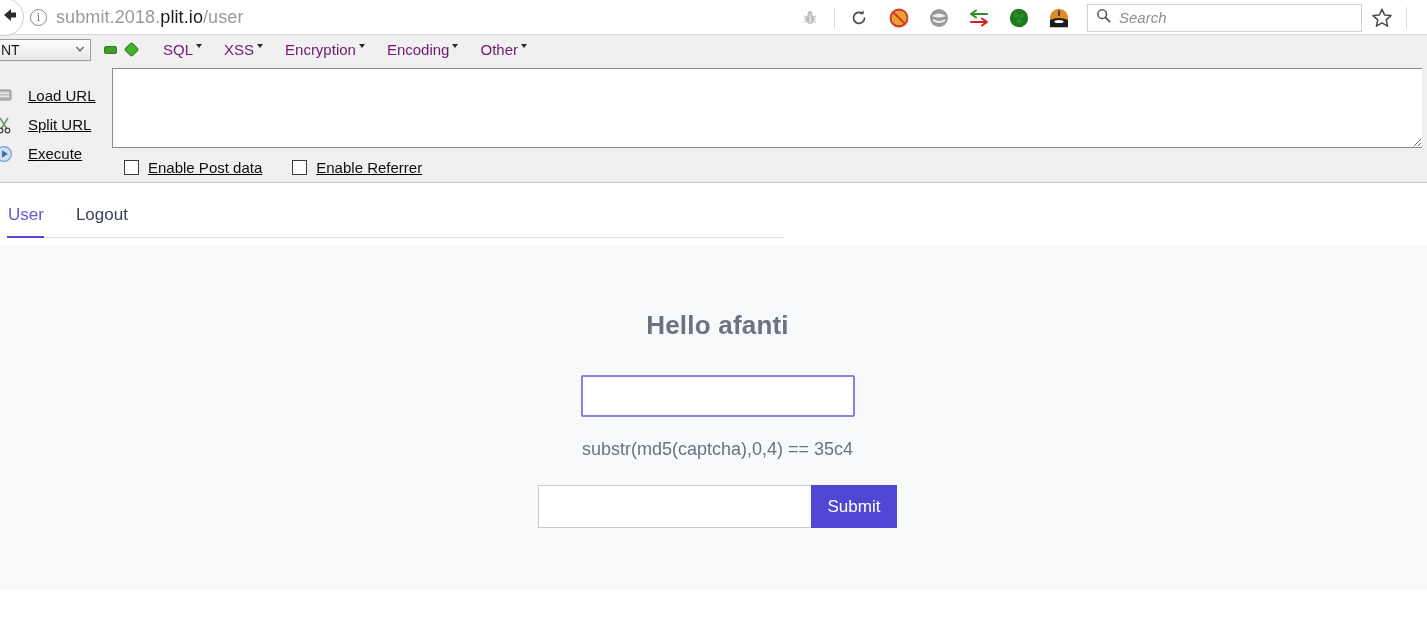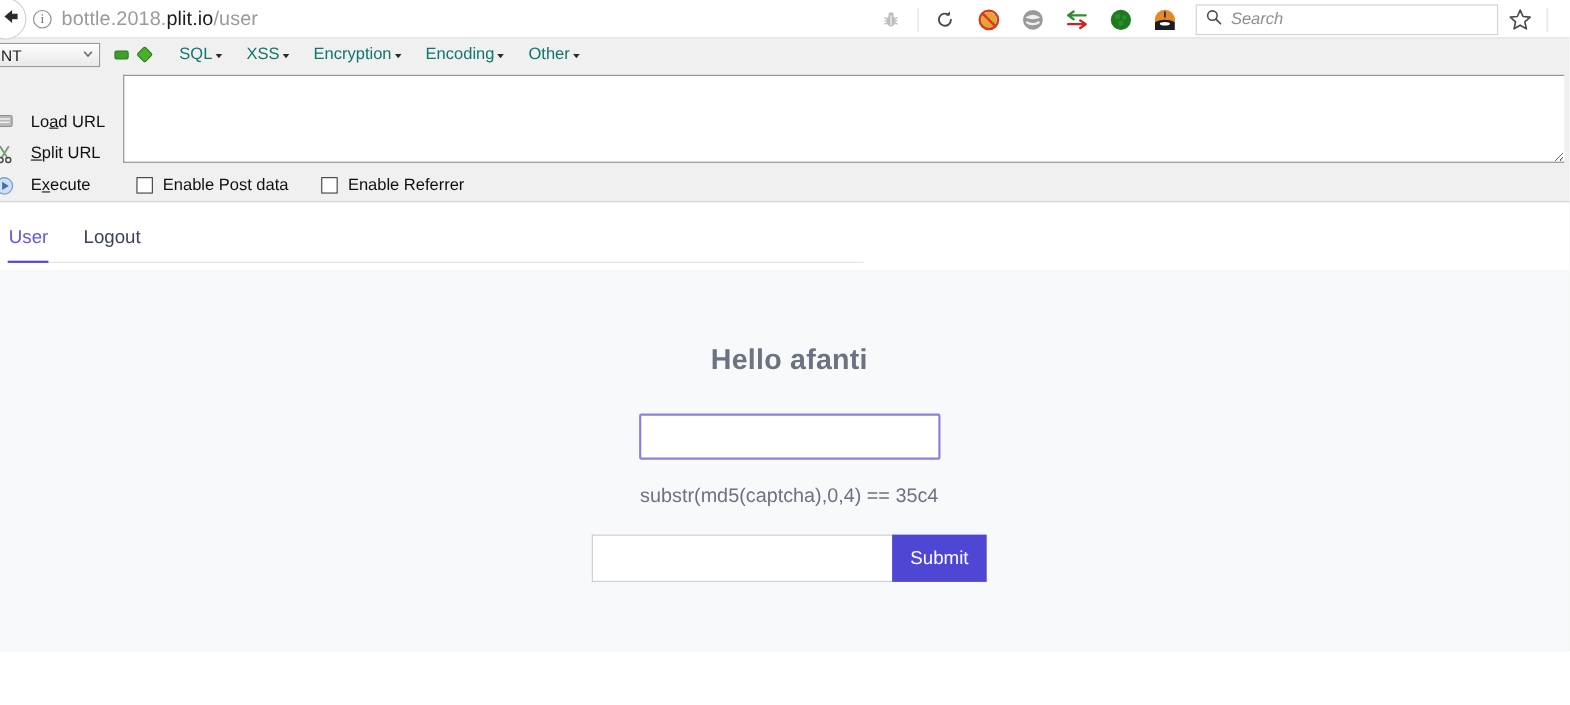--- a/index.html
+++ b/index.html
@@ -108,33 +108,33 @@
     width: 13px; height: 8px; border-radius: 2px;
     background: #3ea02a; border: 1px solid #2c7a1d;
   }
   .green-diamond {
     width: 11px; height: 11px;
     background: #49b02c; border: 1px solid #2c7a1d;
     transform: rotate(45deg); border-radius: 2px;
   }
   .hb-menus { display: flex; align-items: center; gap: 22px; margin-left: 26px; }
   .hb-menu {
-    font-size: 15px; color: #0f766e;
-    display: flex; align-items: center; gap: 3px;
+    font-size: 15px; color: #701a75;
+    display: flex; gap: 3px;
     white-space: nowrap;
   }
   .caret-d {
     width: 0; height: 0;
     border-left: 3.5px solid transparent;
     border-right: 3.5px solid transparent;
     border-top: 4.5px solid #2a2a2a;
     margin-top: 3px;
   }
 
-  .hb-body { display: flex; align-items: flex-end; }
+  .hb-body { display: flex; align-items: center; text-decoration: underline; }
   .hb-actions {
     width: 112px;
     padding-top: 3px;
     flex: 0 0 112px;
   }
   .hb-action {
     height: 29px;
     display: flex; align-items: center;
   }
   .hb-action-icon {
@@ -274,21 +274,21 @@
   <div class="nav-back">
     <span>
       <svg width="20" height="20" viewBox="0 0 20 20">
         <path d="M12 4 L5 10 L12 16 L12 12.5 L17 12.5 L17 7.5 L12 7.5 Z" fill="#2b2b2b"></path>
       </svg>
     </span>
   </div>
 
   <div class="url-zone">
     <span class="info-icon">i</span>
-    <span class="url-text"><span>bottle.2018.</span><span class="domain">plit.io</span><span>/user</span></span>
+    <span class="url-text"><span>submit.2018.</span><span class="domain">plit.io</span><span>/user</span></span>
   </div>
 
   <div class="chrome-right">
 
     <div class="icon-btn">
       <svg width="20" height="20" viewBox="0 0 20 20">
         <ellipse cx="10" cy="11" rx="4.2" ry="5" fill="#bdbdbd"></ellipse>
         <circle cx="10" cy="5.4" r="2.3" fill="#bdbdbd"></circle>
         <rect x="9.3" y="6" width="1.4" height="9" fill="#e8e8e8"></rect>
         <path d="M4 8 L6.2 9 M4 11 L6 11 M4 14 L6.2 13 M16 8 L13.8 9 M16 11 L14 11 M16 14 L13.8 13" stroke="#bdbdbd" stroke-width="1.2" fill="none"></path>

